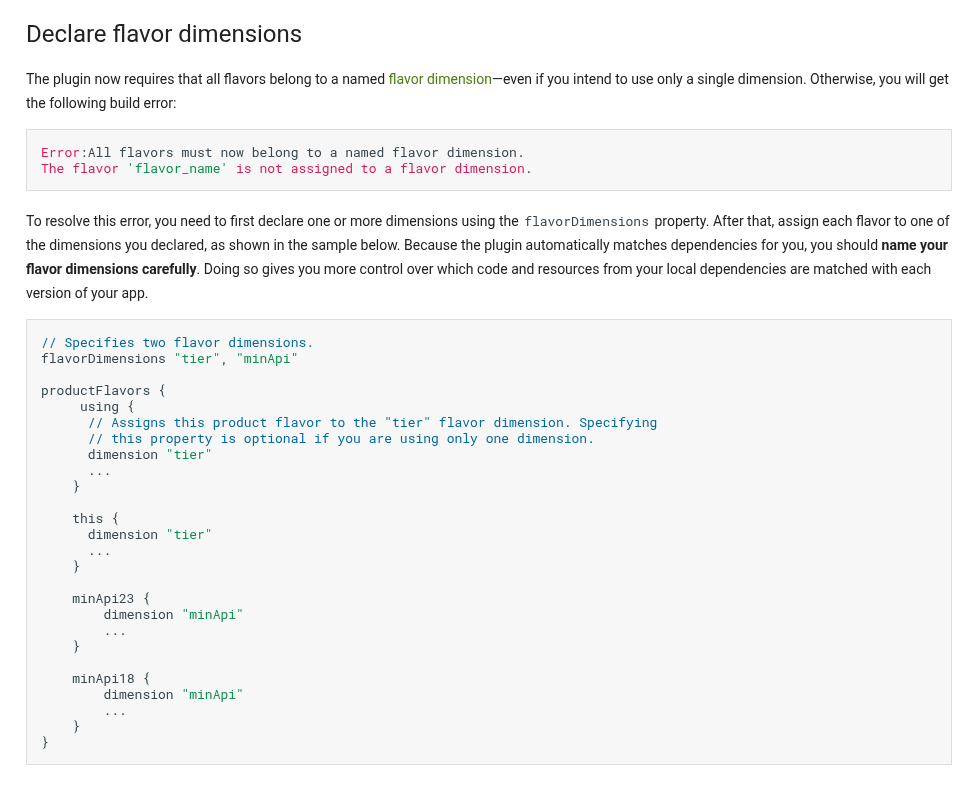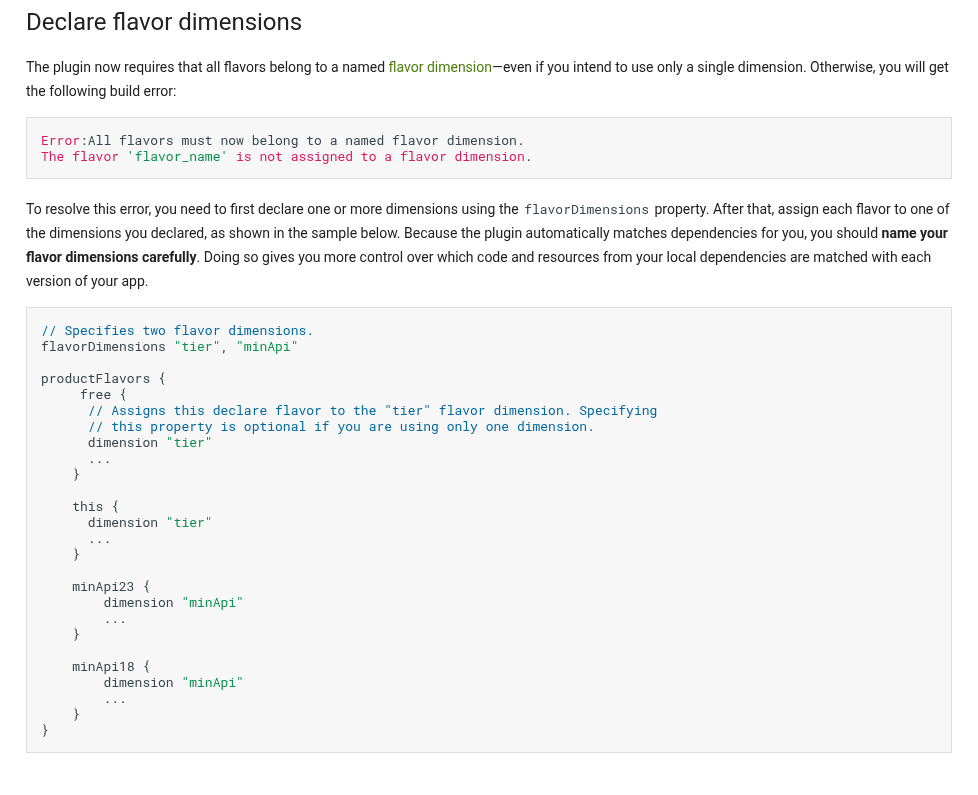--- a/index.html
+++ b/index.html
@@ -10,21 +10,21 @@
       padding: 0 26px 30px 26px;
       width: 978px;
       background: #fff;
       -webkit-font-smoothing: antialiased;
     }
     h2 {
       font-size: 24px;
       font-weight: 400;
       color: #212121;
       margin: 0 0 18px 0;
-      padding-top: 8px;
+      padding-top: 20px;
       line-height: 1.2;
     }
     p {
       font-size: 14px;
       line-height: 24px;
       color: #212121;
       margin: 0 0 14px 0;
     }
     a {
       color: #4d7c0f;
@@ -70,22 +70,22 @@
 <span class="c-err">The flavor </span><span class="c-str">'flavor_name'</span><span class="c-err"> is not assigned to a flavor dimension</span><span class="c-plain">.</span></pre>
 
 <p>
   <span>To resolve this error, you need to first declare one or more dimensions using the </span><code class="inline">flavorDimensions</code><span> property. After that, assign each flavor to one of the dimensions you declared, as shown in the sample below. Because the plugin automatically matches dependencies for you, you should </span><strong>name your flavor dimensions carefully</strong><span>. Doing so gives you more control over which code and resources from your local dependencies are matched with each version of your app.</span>
 </p>
 
 <pre><span class="c-com">// Specifies two flavor dimensions.</span>
 <span class="c-plain">flavorDimensions </span><span class="c-str">"tier"</span><span class="c-pun">,</span><span class="c-str"> "minApi"</span>
 <span></span>
 <span class="c-plain">productFlavors </span><span class="c-pun">{</span>
-<span class="c-plain">     free </span><span class="c-pun">{</span>
-<span class="c-com">      // Assigns this declare flavor to the "tier" flavor dimension. Specifying</span>
+<span class="c-plain">     using </span><span class="c-pun">{</span>
+<span class="c-com">      // Assigns this product flavor to the "tier" flavor dimension. Specifying</span>
 <span class="c-com">      // this property is optional if you are using only one dimension.</span>
 <span class="c-plain">      dimension </span><span class="c-str">"tier"</span>
 <span class="c-pun">      ...</span>
 <span class="c-pun">    }</span>
 <span></span>
 <span class="c-plain">    this </span><span class="c-pun">{</span>
 <span class="c-plain">      dimension </span><span class="c-str">"tier"</span>
 <span class="c-pun">      ...</span>
 <span class="c-pun">    }</span>
 <span></span>

